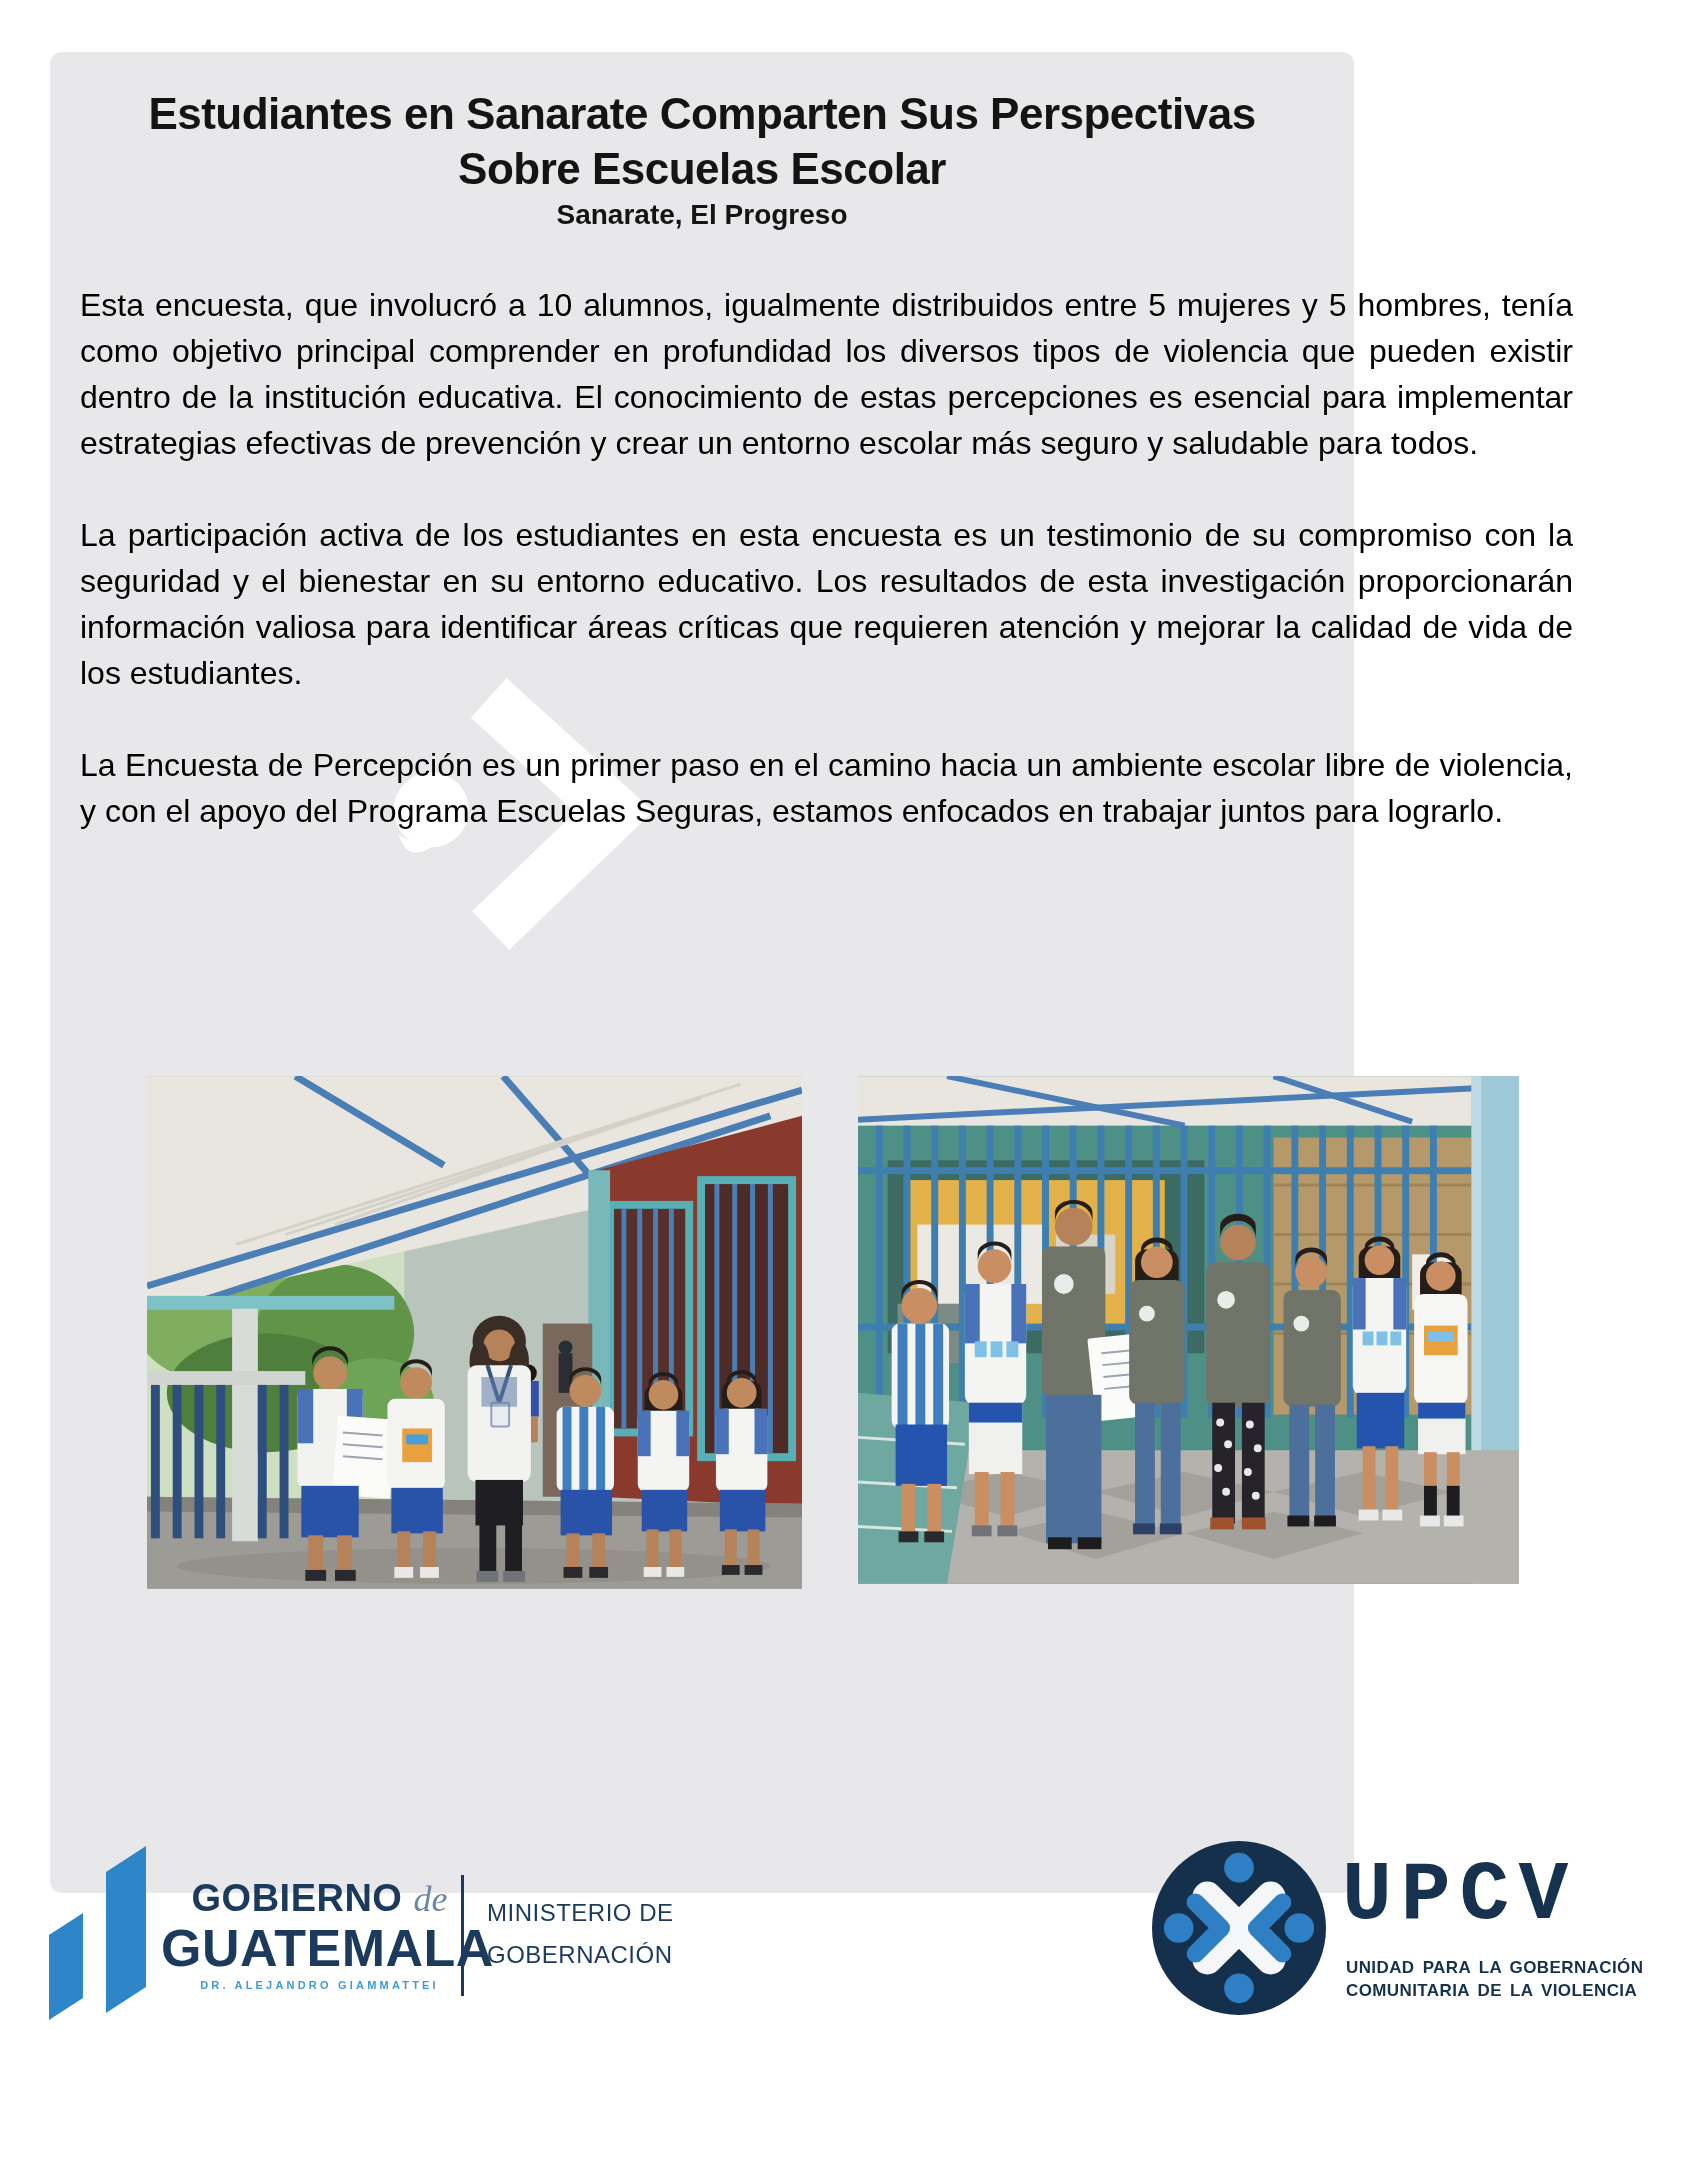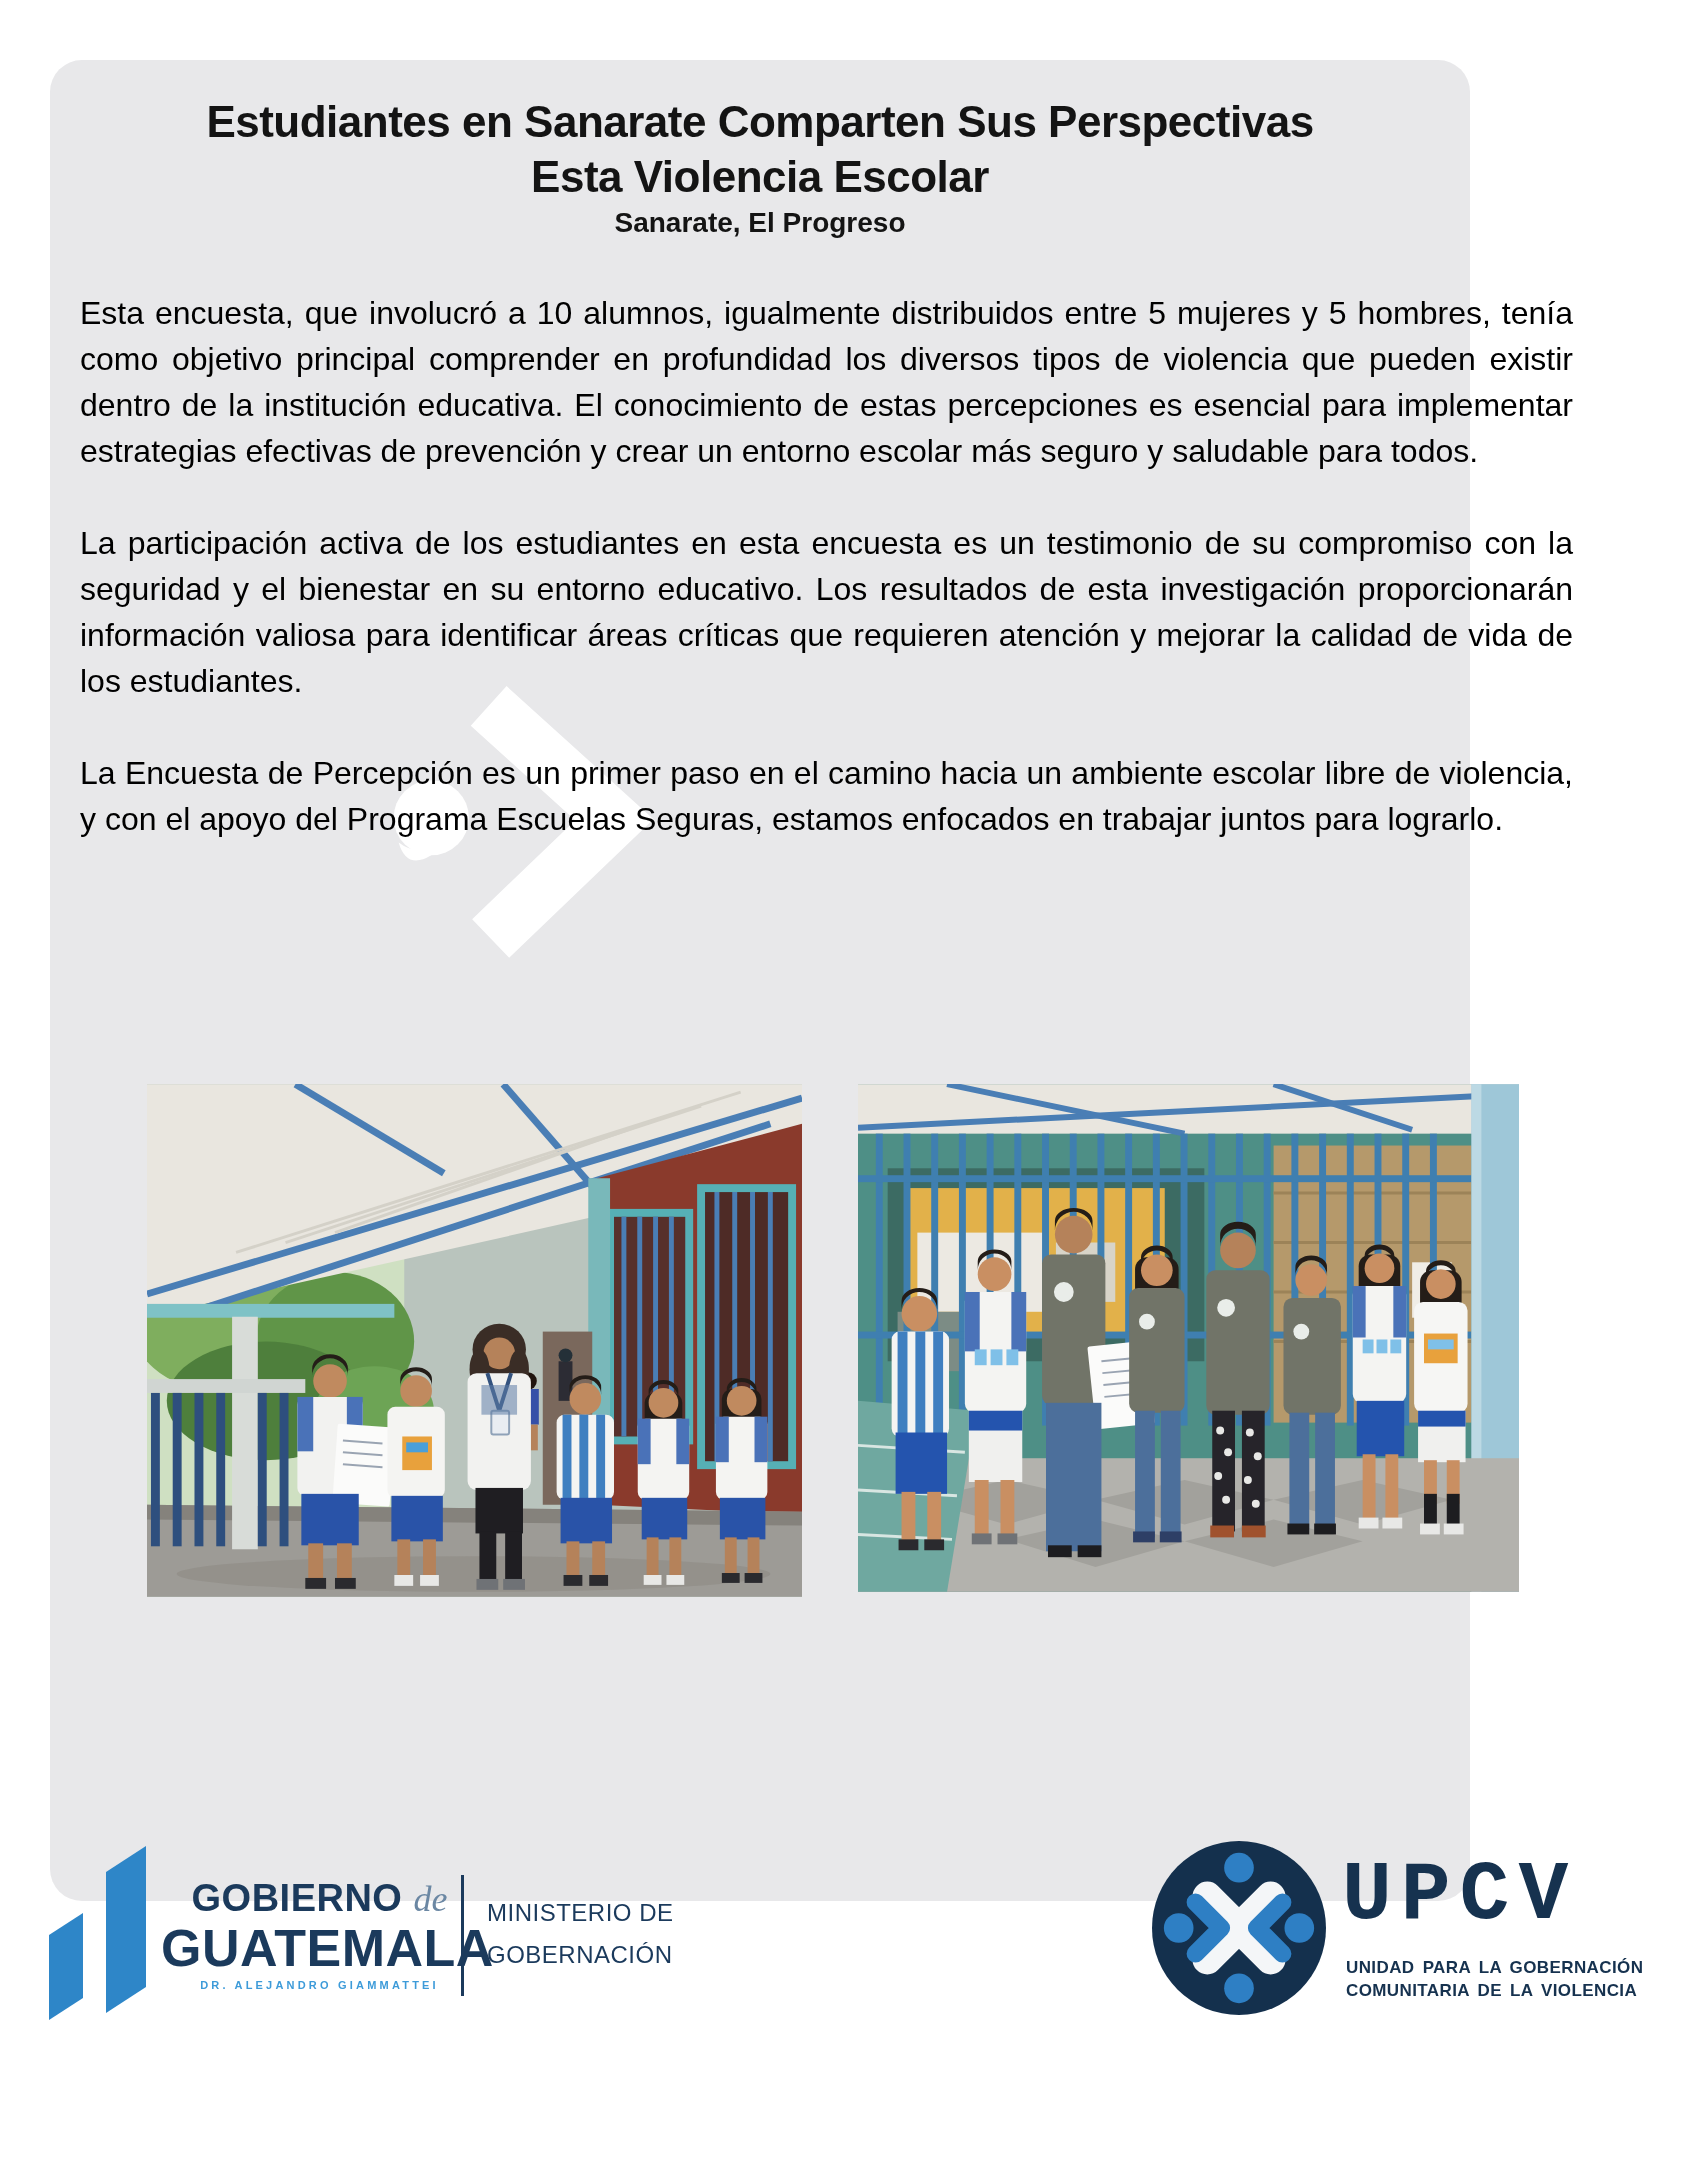--- a/index.html
+++ b/index.html
@@ -1,20 +1,20 @@
 <!DOCTYPE html>
 <html><head>
 <meta charset="utf-8">
 <style>
   html,body{margin:0;padding:0;background:#ffffff;}
   .page{position:relative;width:1683px;height:2178px;background:#ffffff;overflow:hidden;
         font-family:"Liberation Sans", sans-serif;}
   
-  .card{position:absolute;left:50px;top:60px;width:1420px;height:1841px;
-        background:#e8e8ea;border-radius:32px;}
+  .card{position:absolute;left:50px;top:52px;width:1304px;height:1841px;
+        background:#e8e8ea;border-radius:12px;}
   .watermark{position:absolute;left:287px;top:545px;width:337px;height:376px;z-index:1;}
   .title-block{position:absolute;top:34px;left:0;width:100%;text-align:center;z-index:2;}
   .title-line{font-size:44px;line-height:55px;font-weight:800;color:#141414;letter-spacing:-0.5px;}
   .subtitle{margin-top:2px;font-size:28px;line-height:34px;font-weight:800;color:#141414;}
   .paragraphs{position:absolute;top:230px;left:30px;width:1493px;z-index:2;}
   .paragraphs p{margin:0 0 46px 0;font-size:32px;line-height:46px;color:#000000;
                 text-align:justify;text-justify:inter-word;}
   .photos{position:absolute;top:1024px;left:97px;display:flex;gap:56px;z-index:2;}
   .photo{display:block;background:#cccccc;}
   
@@ -48,21 +48,21 @@
   <div class="card">
 
     <svg class="watermark" viewBox="0 0 340 380">
       <circle cx="95" cy="215" r="38" fill="#ffffff"></circle>
       <path d="M95 253 Q70 268 62 240 Q78 252 95 246 Z" fill="#ffffff"></path>
       <polyline points="153,102 280,217 155,337" fill="none" stroke="#ffffff" stroke-width="54" stroke-linejoin="miter"></polyline>
     </svg>
 
     <div class="title-block">
       <div class="title-line">Estudiantes en Sanarate Comparten Sus Perspectivas</div>
-      <div class="title-line">Esta Violencia Escolar</div>
+      <div class="title-line">Sobre Escuelas Escolar</div>
       <div class="subtitle">Sanarate, El Progreso</div>
     </div>
 
     <div class="paragraphs">
       <p>Esta encuesta, que involucró a 10 alumnos, igualmente distribuidos entre 5 mujeres y 5 hombres, tenía como objetivo principal comprender en profundidad los diversos tipos de violencia que pueden existir dentro de la institución educativa. El conocimiento de estas percepciones es esencial para implementar estrategias efectivas de prevención y crear un entorno escolar más seguro y saludable para todos.</p>
       <p>La participación activa de los estudiantes en esta encuesta es un testimonio de su compromiso con la seguridad y el bienestar en su entorno educativo. Los resultados de esta investigación proporcionarán información valiosa para identificar áreas críticas que requieren atención y mejorar la calidad de vida de los estudiantes.</p>
       <p>La Encuesta de Percepción es un primer paso en el camino hacia un ambiente escolar libre de violencia, y con el apoyo del Programa Escuelas Seguras, estamos enfocados en trabajar juntos para lograrlo.</p>
     </div>
 
     <div class="photos">

